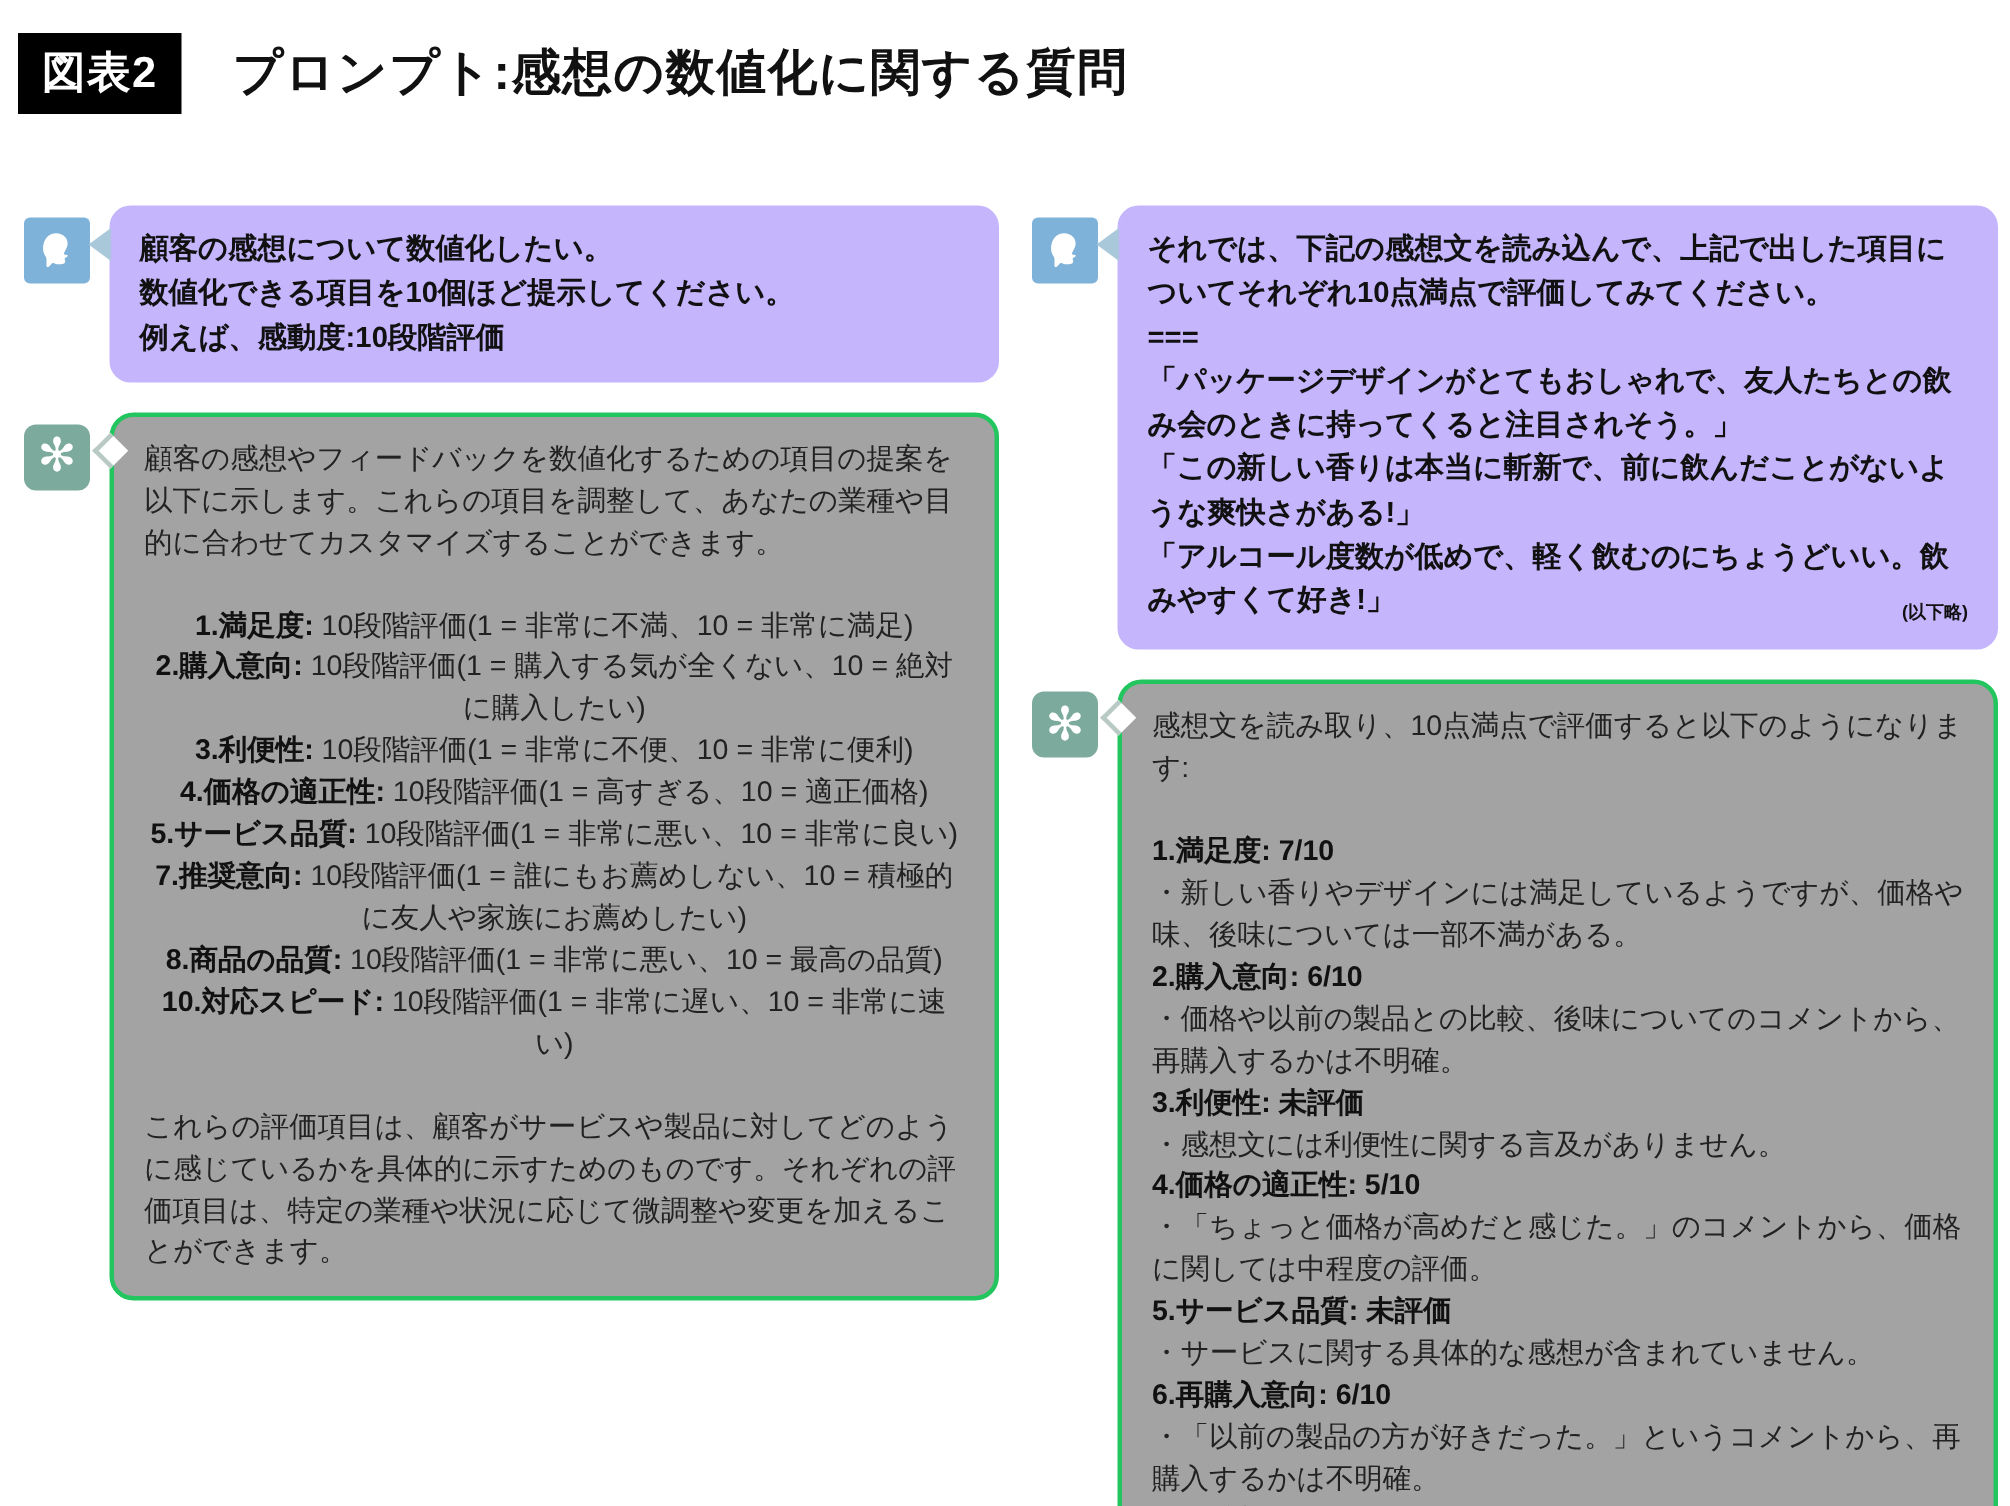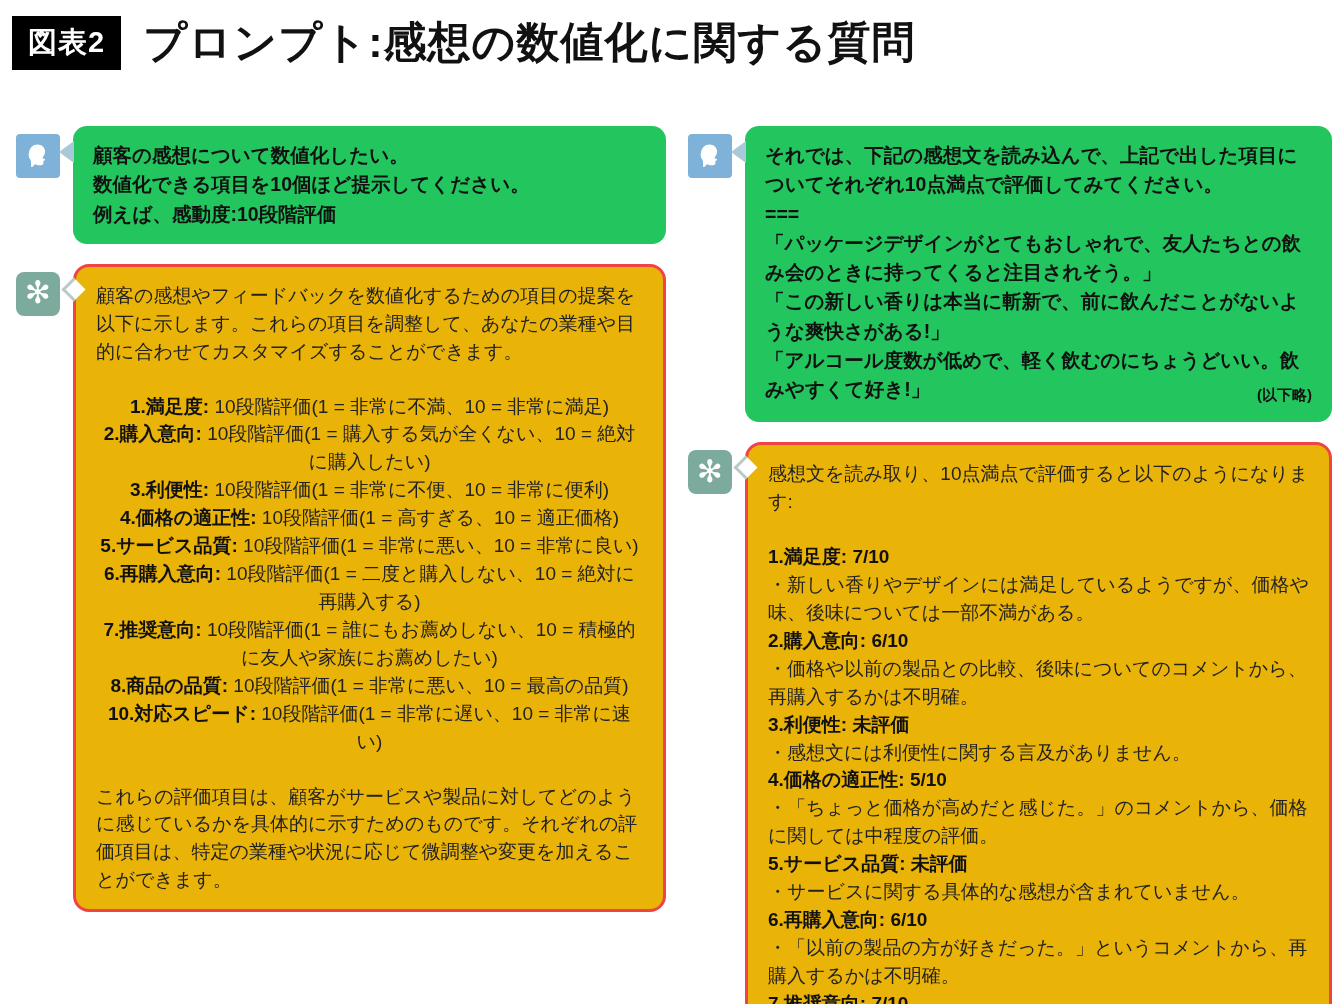--- a/index.html
+++ b/index.html
@@ -1,45 +1,45 @@
 <!DOCTYPE html>
 <html lang="ja"><head>
 <meta charset="utf-8">
 <style>
   html,body{margin:0;padding:0;background:#fff;}
   .page{width:1340px;height:1004px;background:#fff;position:relative;overflow:hidden;
         font-family:"Liberation Sans","DejaVu Sans",sans-serif;color:#1a1a1a;}
   .titlebar{display:flex;align-items:center;gap:18px;padding:10px 0 0 12px;}
   .badge{background:#000;color:#fff;font-size:29px;font-weight:bold;padding:7px 16px;letter-spacing:1px;}
-  .title{font-size:43px;font-weight:bold;margin:4px;color:#111;letter-spacing:1px;}
+  .title{font-size:33px;font-weight:bold;margin:16px;color:#111;letter-spacing:1px;}
   .cols{display:flex;gap:14px;padding:0 8px;margin-top:50px;align-items:flex-start;}
   .col{width:658px;position:relative;}
   .col.right-col{width:652px;}
   .row{position:relative;padding-left:65px;margin-bottom:20px;}
   .avatar{position:absolute;left:8px;top:8px;width:44px;height:44px;
           display:flex;align-items:center;justify-content:center;}
   .avatar.user{background:#7fb2d8;border-radius:4px;}
   .avatar.gpt{background:#7caa9c;border-radius:8px;}
   .gpt-glyph{color:#fff;font-size:31px;line-height:1;transform:translateY(-1px);}
   .bubble{position:relative;box-sizing:border-box;}
-  .user-bubble{background:#22c55e;border-radius:14px;padding:15px 20px;
+  .user-bubble{background:#c4b5fd;border-radius:14px;padding:15px 20px;
                font-weight:bold;font-size:19.5px;line-height:1.5;color:#111;}
   .tail-user{position:absolute;left:-14px;top:15px;width:0;height:0;
              border-top:11px solid transparent;border-bottom:11px solid transparent;
              border-right:15px solid #a9c8da;}
-  .gpt-bubble{background:#eab308;border:3px solid #ef4444;border-radius:16px;
+  .gpt-bubble{background:#a3a3a3;border:3px solid #22c55e;border-radius:16px;
               padding:15px 20px;font-size:19px;line-height:1.47;color:#222;}
   .tail-gpt{position:absolute;left:-11px;top:14px;width:14px;height:14px;background:#fff;
             border-left:3px solid #b9cac4;border-bottom:3px solid #b9cac4;transform:rotate(45deg);}
   .para{margin:0;}
   .spacer{height:27px;}
   .item{margin:0;text-align:center;}
   .item b,.head{font-weight:bold;color:#111;}
   .head{margin:0;}
-  .user-note{position:absolute;right:20px;bottom:16px;font-size:15px;font-weight:bold;color:#111;}
+  .user-note{position:absolute;right:20px;bottom:16px;font-size:12px;font-weight:bold;color:#111;}
 </style>
 </head>
 <body>
 
 <div class="page">
 
   <header class="titlebar">
     <span class="badge">図表2</span>
     <h1 class="title">プロンプト:感想の数値化に関する質問</h1>
   </header>
@@ -68,21 +68,20 @@
         </span>
         <div class="bubble gpt-bubble">
           <span class="tail-gpt"></span>
           <p class="para">顧客の感想やフィードバックを数値化するための項目の提案を以下に示します。これらの項目を調整して、あなたの業種や目的に合わせてカスタマイズすることができます。</p>
           <div class="spacer"></div>
           <p class="item"><b>1.満足度:</b><span> 10段階評価(1 = 非常に不満、10 = 非常に満足)</span></p>
           <p class="item"><b>2.購入意向:</b><span> 10段階評価(1 = 購入する気が全くない、10 = 絶対に購入したい)</span></p>
           <p class="item"><b>3.利便性:</b><span> 10段階評価(1 = 非常に不便、10 = 非常に便利)</span></p>
           <p class="item"><b>4.価格の適正性:</b><span> 10段階評価(1 = 高すぎる、10 = 適正価格)</span></p>
           <p class="item"><b>5.サービス品質:</b><span> 10段階評価(1 = 非常に悪い、10 = 非常に良い)</span></p>
-          <p class="item"><b>6.再購入意向:</b><span> 10段階評価(1 = 二度と購入しない、10 = 絶対に再購入する)</span></p>
           <p class="item"><b>7.推奨意向:</b><span> 10段階評価(1 = 誰にもお薦めしない、10 = 積極的に友人や家族にお薦めしたい)</span></p>
           <p class="item"><b>8.商品の品質:</b><span> 10段階評価(1 = 非常に悪い、10 = 最高の品質)</span></p>
           <p class="item"><b>10.対応スピード:</b><span> 10段階評価(1 = 非常に遅い、10 = 非常に速い)</span></p>
           <div class="spacer"></div>
           <p class="para">これらの評価項目は、顧客がサービスや製品に対してどのように感じているかを具体的に示すためのものです。それぞれの評価項目は、特定の業種や状況に応じて微調整や変更を加えることができます。</p>
         </div>
       </div>
 
     </section>
 

